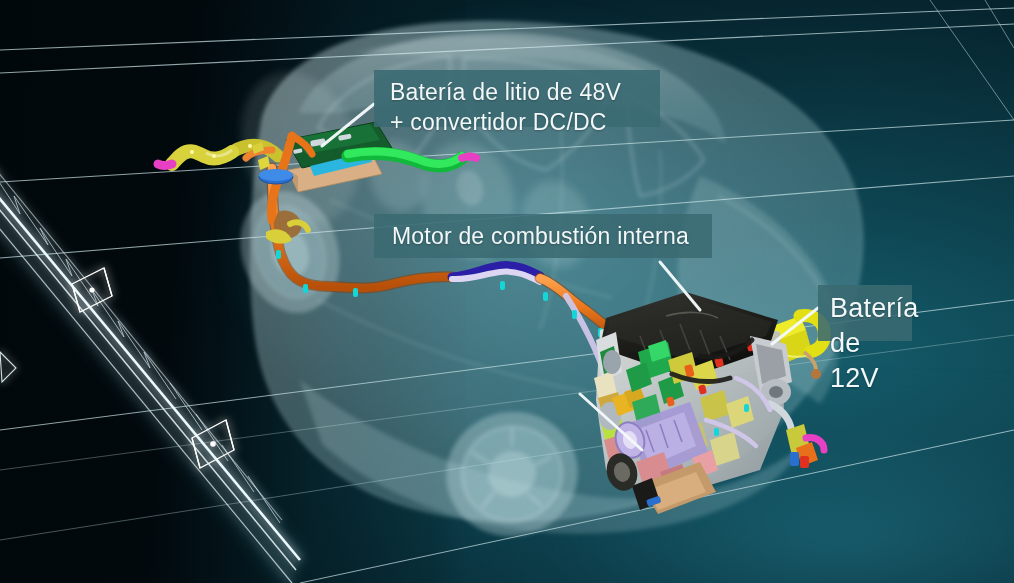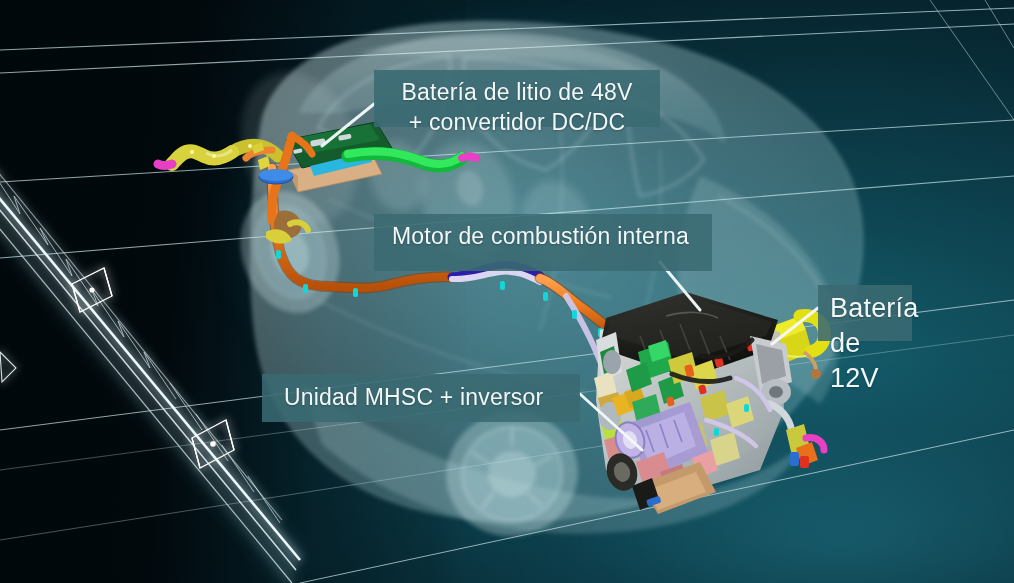--- a/index.html
+++ b/index.html
@@ -32,22 +32,22 @@
   .lbl{
     position:absolute;
     background:rgba(58,106,114,.88);
     color:#f2f7f8;
     font-weight:300;
     letter-spacing:.2px;
     line-height:1.30;
     white-space:pre-line;
     text-shadow:0 1px 2px rgba(0,0,0,.25);
   }
-  #lbl-48v{left:374px;top:70px;width:286px;height:57px;padding:8px 16px 0 16px;font-size:23px;box-sizing:border-box;text-align:center;}
-  #lbl-ice{left:374px;top:214px;width:338px;height:57px;padding:8px 18px 3px 18px;font-size:23px;box-sizing:border-box;}
+  #lbl-48v{left:374px;top:70px;width:286px;height:57px;padding:8px 16px 0 16px;font-size:23px;box-sizing:border-box;}
+  #lbl-ice{left:374px;top:214px;width:338px;height:44px;padding:8px 18px 3px 18px;font-size:23px;box-sizing:border-box;}
   #lbl-mhsc{left:262px;top:374px;width:318px;height:48px;padding:9px 22px 0 22px;font-size:23px;box-sizing:border-box;}
   #lbl-12v{left:818px;top:285px;width:94px;height:56px;padding:6px 12px 0 12px;font-size:27px;box-sizing:border-box;}
 </style>
 </head>
 <body>
 
 <div id="stage">
 
   <div class="bg-base"></div>
   <div class="bg-darkleft"></div>
@@ -429,18 +429,17 @@
       <line x1="818" y1="308" x2="772" y2="344"></line>
       <line x1="580" y1="394" x2="642" y2="450"></line>
     </g>
   </svg>
 
   <div class="lbl" id="lbl-48v">Batería de litio de 48V
 + convertidor DC/DC</div>
 
   <div class="lbl" id="lbl-ice">Motor de combustión interna</div>
 
-  <div class="lbl" id="lbl-mhsc">Unidad MHSC + inversor</div>
 
   <div class="lbl" id="lbl-12v">Batería
 de 12V</div>
 
 </div>
 
 </body></html>

